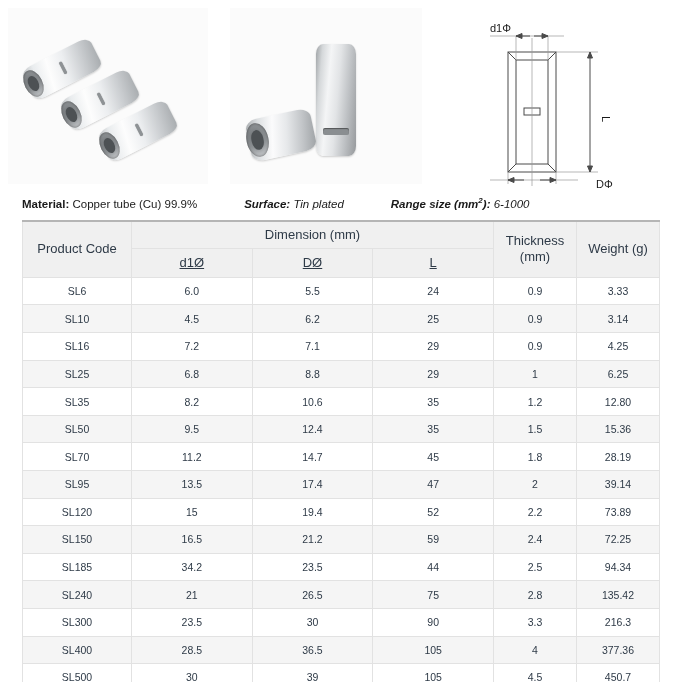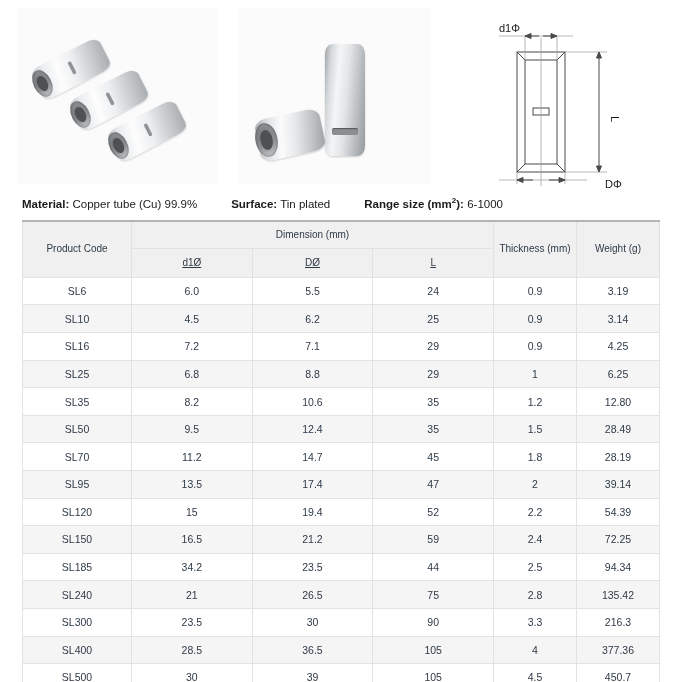--- a/index.html
+++ b/index.html
@@ -18,21 +18,21 @@
     position: relative;
     width: 682px;
     height: 682px;
     box-sizing: border-box;
   }
 
   
   .media-row {
     display: flex;
     align-items: flex-start;
-    padding: 8px 18px 0 17px;
+    padding: 8px 18px 0 8px;
     height: 192px;
     box-sizing: border-box;
     gap: 6px;
   }
   .photo {
     position: relative;
     width: 200px;
     height: 176px;
     background: #fbfbfb;
     flex: 0 0 auto;
@@ -75,21 +75,21 @@
   }
 
   
   .spec-line {
     padding: 4px 22px 10px 22px;
     font-size: 11.5px;
     color: #1a1a1a;
     white-space: nowrap;
   }
   .spec-item { display: inline-block; }
-  .spec-item + .spec-item { margin-left: 34px; }
+  .spec-item + .spec-item { margin-left: 47px; font-style: italic; }
   .spec-key { font-weight: bold; }
   .spec-val { font-weight: normal; }
   sup { font-size: 8px; vertical-align: super; }
 
   
   .table-wrap { padding: 0 22px; }
   table.spec-table {
     width: 638px;
     border-collapse: collapse;
     font-size: 10.5px;
@@ -100,21 +100,21 @@
     border: 1px solid #e2e2e2;
     text-align: center;
     vertical-align: middle;
     color: #2e3a47;
     font-weight: normal;
     padding: 0;
   }
   table.spec-table thead th {
     background: #f0f0f0;
     color: #2e3a47;
-    font-size: 10px;
+    font-size: 13px;
     line-height: 1.25;
   }
   table.spec-table thead tr:first-child th { border-top: 2px solid #b5b5b5; }
   th.col-code { width: 108px; height: 54px; }
   th.col-dim  { height: 26px; }
   th.col-thk, th.col-wt { width: 82px; height: 54px; }
   th.sub { height: 28px; text-decoration: underline; }
   td { height: 26.6px; }
   tbody tr:nth-child(even) td { background: #f5f5f5; }
   tbody tr:nth-child(odd) td { background: #ffffff; }
@@ -228,21 +228,21 @@
           <th class="sub">L</th>
         </tr>
       </thead>
       <tbody id="table-body">
           <tr>
             <td>SL6</td>
             <td>6.0</td>
             <td>5.5</td>
             <td>24</td>
             <td>0.9</td>
-            <td>3.19</td>
+            <td>3.33</td>
           </tr>
           <tr>
             <td>SL10</td>
             <td>4.5</td>
             <td>6.2</td>
             <td>25</td>
             <td>0.9</td>
             <td>3.14</td>
           </tr>
           <tr>
@@ -268,21 +268,21 @@
             <td>35</td>
             <td>1.2</td>
             <td>12.80</td>
           </tr>
           <tr>
             <td>SL50</td>
             <td>9.5</td>
             <td>12.4</td>
             <td>35</td>
             <td>1.5</td>
-            <td>28.49</td>
+            <td>15.36</td>
           </tr>
           <tr>
             <td>SL70</td>
             <td>11.2</td>
             <td>14.7</td>
             <td>45</td>
             <td>1.8</td>
             <td>28.19</td>
           </tr>
           <tr>
@@ -292,21 +292,21 @@
             <td>47</td>
             <td>2</td>
             <td>39.14</td>
           </tr>
           <tr>
             <td>SL120</td>
             <td>15</td>
             <td>19.4</td>
             <td>52</td>
             <td>2.2</td>
-            <td>54.39</td>
+            <td>73.89</td>
           </tr>
           <tr>
             <td>SL150</td>
             <td>16.5</td>
             <td>21.2</td>
             <td>59</td>
             <td>2.4</td>
             <td>72.25</td>
           </tr>
           <tr>

